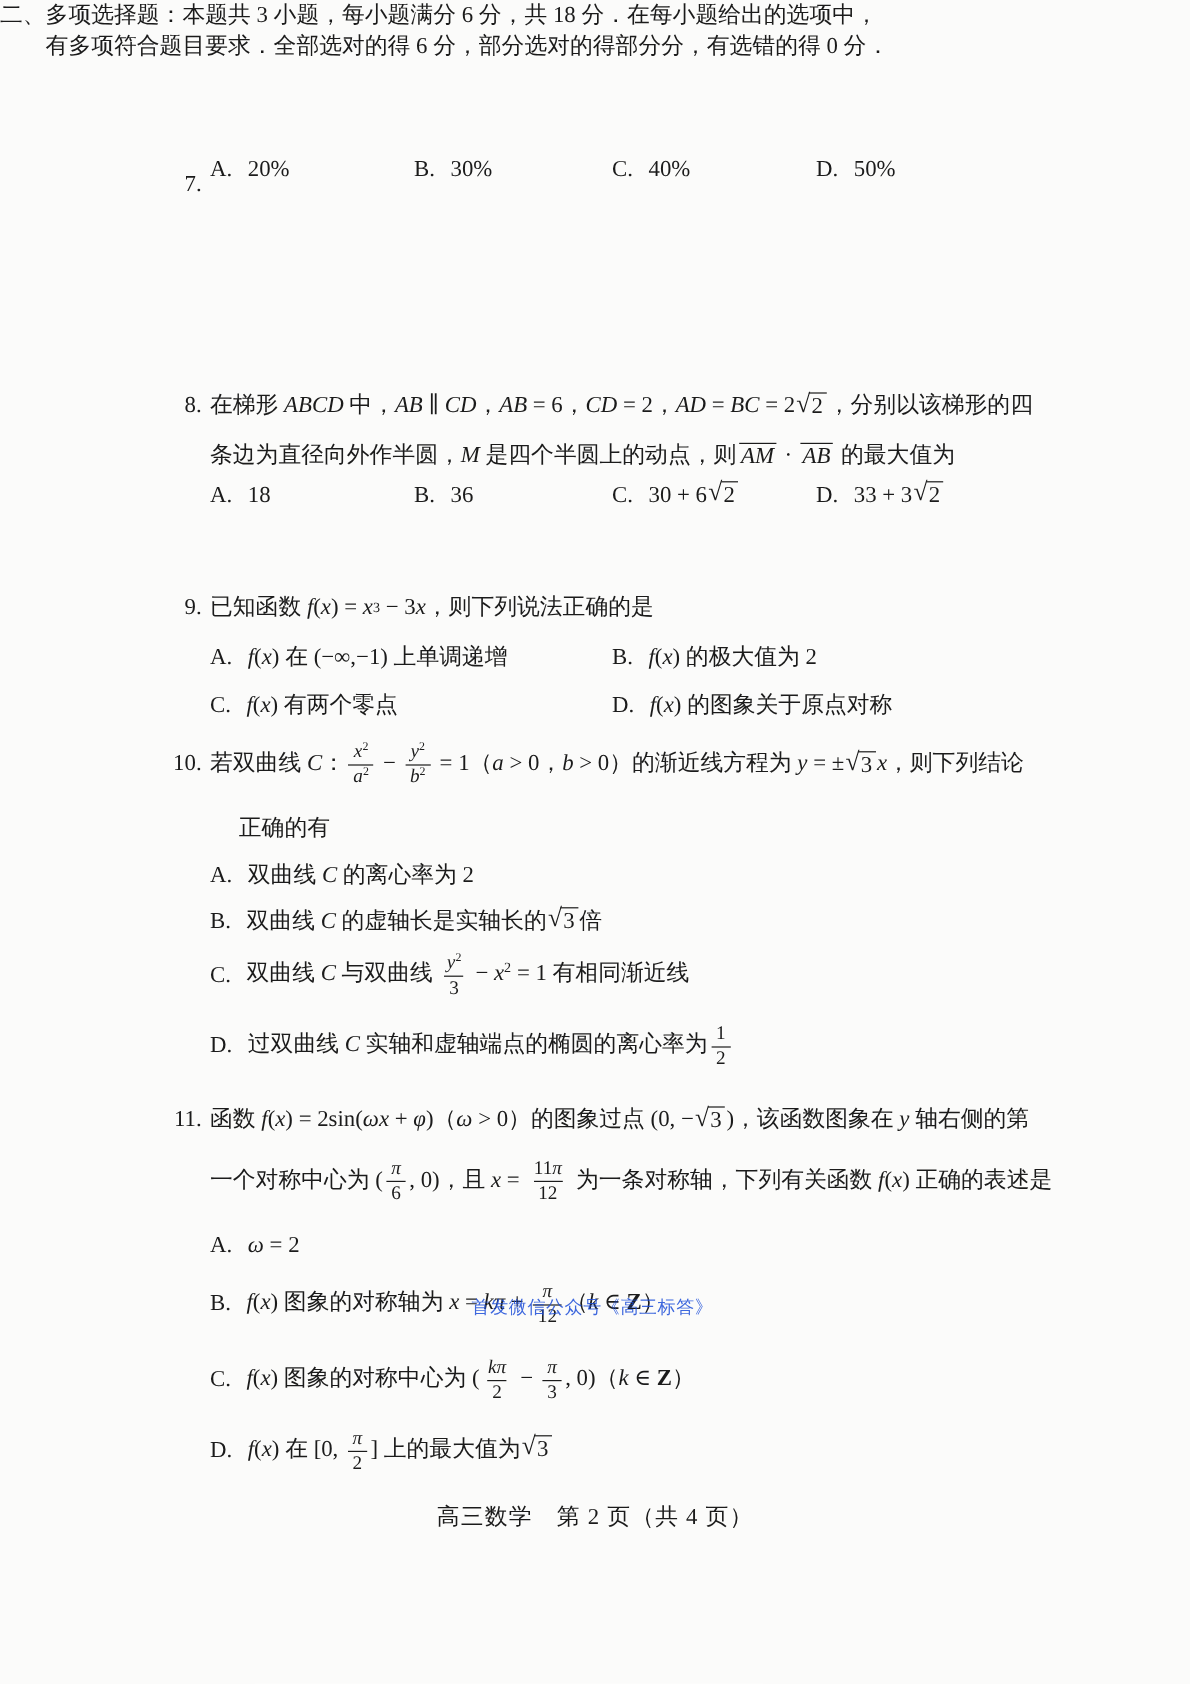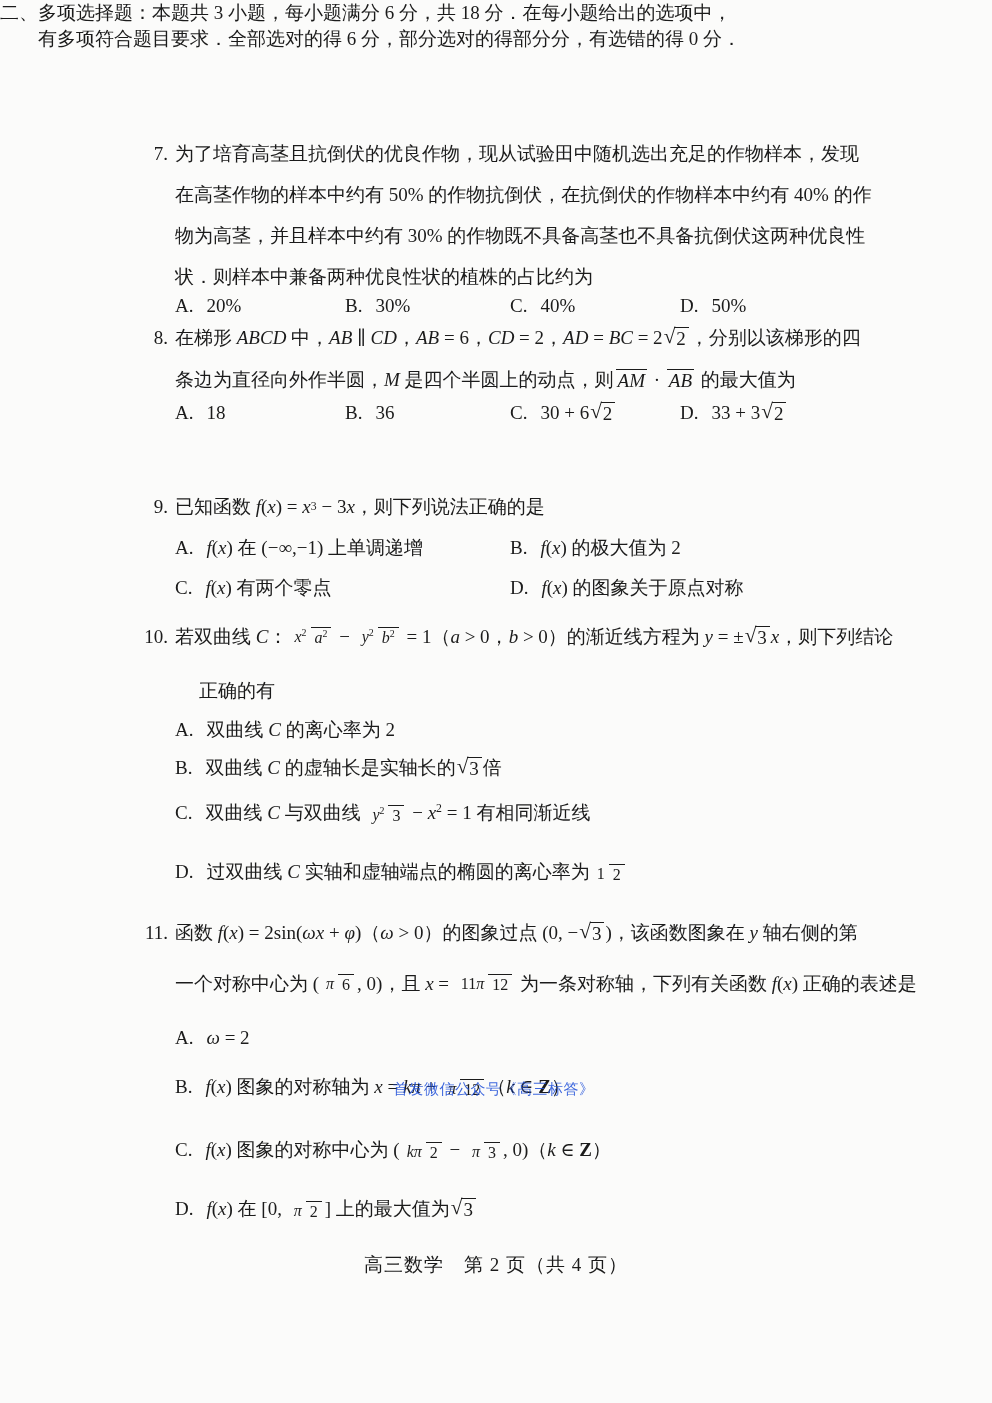--- a/index.html
+++ b/index.html
@@ -14,21 +14,21 @@
   }
   .question, .section-head, .footer, .watermark{position:absolute;}
   .question{left:137px;right:90px;display:flex;}
   .qnum{flex:0 0 31px;text-align:right;line-height:41px;}
   .qbody{flex:1;margin-left:7px;min-width:0;}
   .qline{display:flex;align-items:center;white-space:pre;line-height:41px;}
   i{font-style:italic;font-family:"Liberation Serif","DejaVu Serif",serif;}
   b{font-weight:bold;}
   sup{font-size:0.62em;line-height:0;vertical-align:super;}
   
-  .frac{display:inline-flex;flex-direction:row;align-items:center;vertical-align:middle;margin:0 3px;}
+  .frac{display:inline-flex;flex-direction:column;align-items:center;vertical-align:middle;margin:0 3px;}
   .frac .fn,.frac .fd{display:block;padding:0 4px;font-size:16px;line-height:1.2;white-space:pre;text-align:center;}
   .frac .fd{border-top:1.5px solid #1b1b1b;}
   
   .sqrt{display:inline-flex;align-items:flex-start;margin:0 1px;}
   .sq-sym{font-size:1.12em;line-height:1;transform:translateY(-1px);margin-right:-1px;}
   .sq-body{border-top:1.5px solid #1b1b1b;padding:1px 3px 0 2px;line-height:1.05;white-space:pre;}
   
   .ovl{display:inline-block;border-top:1.6px solid #1b1b1b;padding:1px 2px 0 2px;line-height:1.1;margin:0 2px;white-space:pre;}
   
   .opt-row{display:grid;}
@@ -64,26 +64,20 @@
   .watermark{left:393px;top:1080px;font-size:15px;letter-spacing:0.5px;opacity:0.85;z-index:5;white-space:nowrap;}
 </style>
 </head>
 <body>
 
 <div class="page">
 
   <section class="question q7" style="top:133px">
     <span class="qnum">7.</span>
     <div class="qbody">
-      <div>
-          <div class="qline"><span>为了培育高茎且抗倒伏的优良作物，现从试验田中随机选出充足的作物样本，发现</span></div>
-          <div class="qline"><span>在高茎作物的样本中约有 50% 的作物抗倒伏，在抗倒伏的作物样本中约有 40% 的作</span></div>
-          <div class="qline"><span>物为高茎，并且样本中约有 30% 的作物既不具备高茎也不具备抗倒伏这两种优良性</span></div>
-          <div class="qline"><span>状．则样本中兼备两种优良性状的植株的占比约为</span></div>
-        </div>
       <div class="opt-row cols4 q7opts">
           <span class="opt"><span class="opt-label">A.</span><span class="opt-body"><span>20%</span></span></span>
           <span class="opt"><span class="opt-label">B.</span><span class="opt-body"><span>30%</span></span></span>
           <span class="opt"><span class="opt-label">C.</span><span class="opt-body"><span>40%</span></span></span>
           <span class="opt"><span class="opt-label">D.</span><span class="opt-body"><span>50%</span></span></span>
         </div>
     </div>
   </section>
 
   <section class="question q8" style="top:317px">

